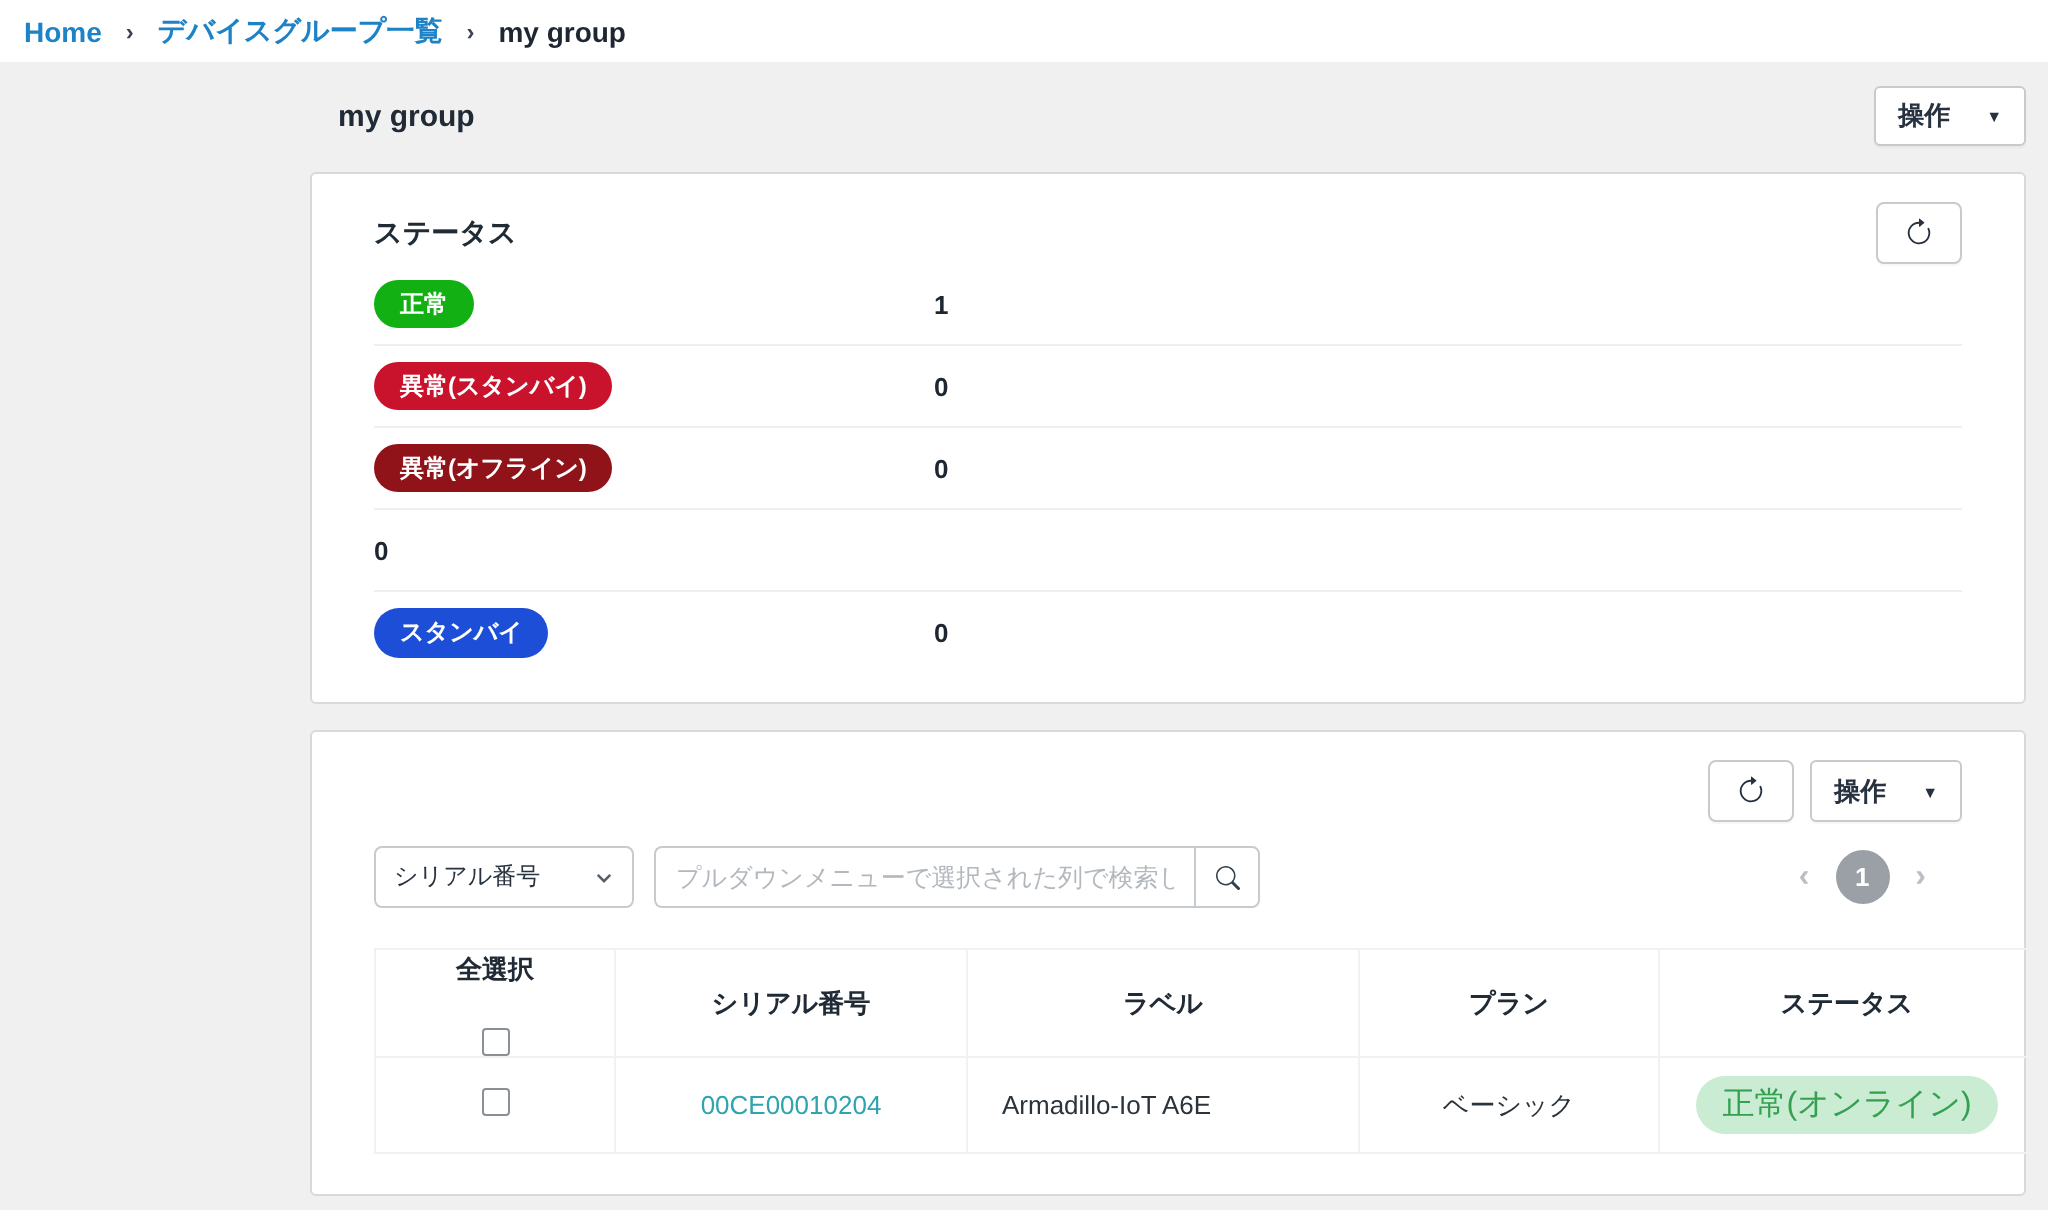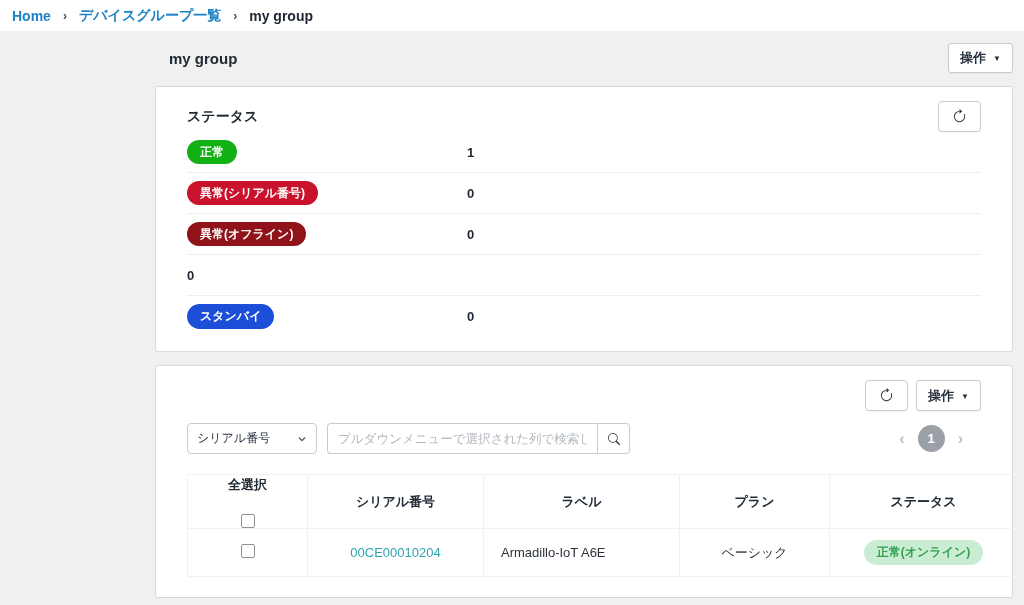--- a/index.html
+++ b/index.html
@@ -16,21 +16,21 @@
   .breadcrumb-bar a { color:#1d82c6; text-decoration:none; cursor:pointer; }
   .breadcrumb-bar .sep { color:#3a4450; font-size:12px; }
   .breadcrumb-bar .current { color:#1e2631; }
   
   .content { margin:0 11px 0 155px; }
   .title-row { display:flex; justify-content:space-between; align-items:center; margin-top:12px; }
   .title-row h1 { font-size:15px; font-weight:700; color:#212b36; padding-left:14px; }
   .btn {
     background:#fff; border:1px solid #c6cbd0; border-radius:3px;
     font-family:inherit; font-size:13px; font-weight:700; color:#27313f;
-    padding:5px 11px; cursor:pointer; display:inline-flex; align-items:center; gap:7px;
+    padding:5px 11px; cursor:pointer; display:inline-flex; align-items:center; gap:18px;
     box-shadow:0 1px 1px rgba(0,0,0,.04);
   }
   .caret { font-size:8px; line-height:1; position:relative; top:1px; }
   .icon-btn { padding:7px 13px; border-radius:4px; }
   .icon-btn svg { display:block; }
   
   .card {
     background:#fff; border:1px solid #d7d9db; border-radius:3px;
     padding:14px 31px; margin-top:13px;
   }
@@ -89,21 +89,21 @@
   col.c-label  { width:196px; } col.c-plan   { width:150px; }
   col.c-status { width:188px; }
   .th-stack { display:flex; flex-direction:column; align-items:center; gap:20px; }
   input[type="checkbox"] {
     appearance:none; width:14px; height:14px; border:1.5px solid #8a9096;
     border-radius:2px; background:#fff; cursor:pointer;
   }
   td.label-cell { text-align:left; padding-left:17px; }
   a.serial-link { text-decoration:none; cursor:pointer; font-weight:400; }
   .status-pill {
-    display:inline-block; font-size:12px; font-weight:700;
+    display:inline-block; font-size:16px; font-weight:400;
     padding:6px 13px; border-radius:999px; line-height:1.1;
   }
 </style>
 </head>
 <body>
 
 <div>
 
   <nav class="breadcrumb-bar">
     <a>Home</a>
@@ -134,21 +134,21 @@
         </button>
       </div>
 
 
       <div>
         <div class="s-row">
           <div class="s-badge-cell"><span class="badge" style="background: rgb(18, 176, 18); color: rgb(255, 255, 255); text-align: center;">正常</span></div>
           <span class="s-val">1</span>
         </div>
         <div class="s-row">
-          <div class="s-badge-cell"><span class="badge" style="background: rgb(201, 18, 43); color: rgb(255, 255, 255);">異常(シリアル番号)</span></div>
+          <div class="s-badge-cell"><span class="badge" style="background: rgb(201, 18, 43); color: rgb(255, 255, 255);">異常(スタンバイ)</span></div>
           <span class="s-val">0</span>
         </div>
         <div class="s-row">
           <div class="s-badge-cell"><span class="badge" style="background: rgb(143, 19, 25); color: rgb(255, 255, 255);">異常(オフライン)</span></div>
           <span class="s-val">0</span>
         </div>
         <div class="s-row">
           <span class="s-val">0</span>
         </div>
         <div class="s-row">

